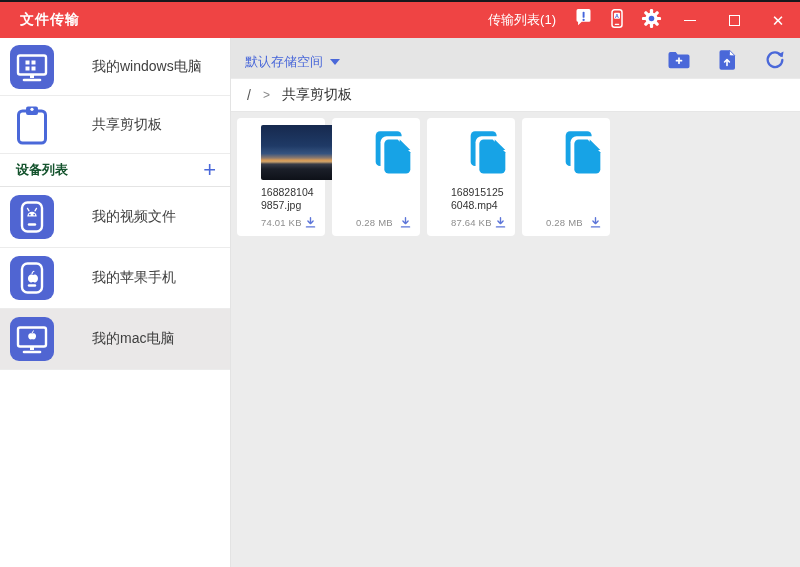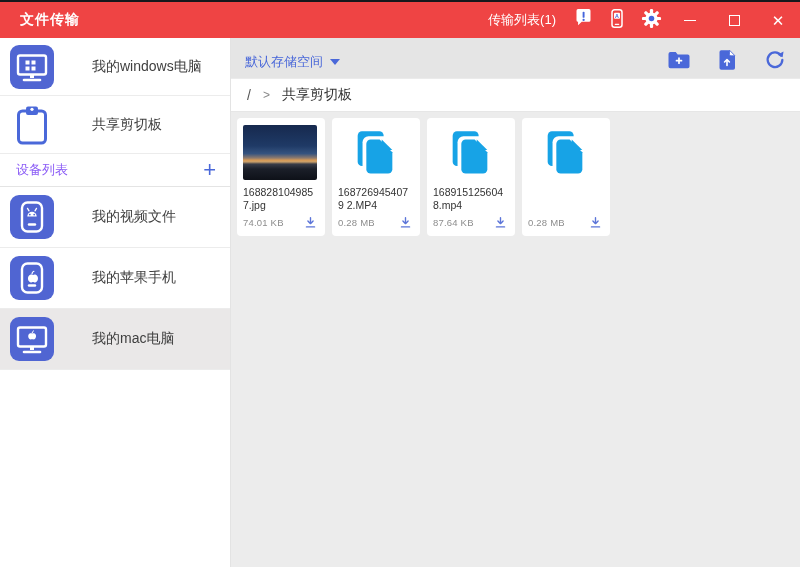--- a/index.html
+++ b/index.html
@@ -25,21 +25,21 @@
   
   .sidebar { width:230px; background:#fff; display:flex; flex-direction:column; }
   .side-item { display:flex; align-items:center; gap:14px; padding:7px 10px; height:58px;
                border-bottom:1px solid #ececec; cursor:pointer; }
   .side-item.device { height:61px; }
   .side-item.selected { background:#eae8e8; }
   .side-label { font-size:14px; color:#404040;margin-left:24px; }
   .sq-icon { width:44px; height:44px; flex:0 0 44px; }
   .devlist-header { display:flex; align-items:center; height:33px; padding:0 14px 0 16px;
                     border-bottom:1px solid #e4e4e4; }
-  .devlist-title { font-size:13px; font-weight:normal; color:#8b5cf6; }
+  .devlist-title { font-size:13px; font-weight:bold; color:#14532d; }
   .add-device { margin-left:auto; color:#4a68d9; font-size:22px; line-height:1; font-weight:400; cursor:pointer; }
 
   
   .main { flex:1; display:flex; flex-direction:column; border-left:1px solid #e3e3e3; min-width:0; }
   .toolbar { height:41px; background:#e5e5e5; display:flex; align-items:center; padding:8px 12px 0 14px;
              border-bottom:1px solid #ebebeb; }
   .storage-select { display:flex; align-items:center; gap:7px; color:#4a68d9; font-size:13px; cursor:pointer; }
   .caret-down { width:0; height:0; border-left:5px solid transparent; border-right:5px solid transparent;
                 border-top:6px solid #4a68d9; display:inline-block; }
   .toolbar-actions { margin-left:auto; display:flex; align-items:center; gap:22px; }
@@ -47,21 +47,21 @@
 
   .breadcrumb { height:33px; background:#fff; display:flex; align-items:center; gap:12px; padding:0 16px;
                 border-bottom:1px solid #e6e6e6; }
   .crumb-root { font-size:14px; color:#555; cursor:pointer; }
   .crumb-sep { font-size:12px; color:#888; }
   .crumb-current { font-size:14px; color:#333; }
 
   .content { flex:1; background:#ececec; padding:6px; display:flex; align-items:flex-start; gap:7px; overflow:hidden; }
 
   
-  .file-card { width:88px; height:118px; background:#fff; border-radius:4px; padding:7px 7px 6px 6px;
+  .file-card { width:88px; height:118px; background:#fff; border-radius:4px; padding:7px 7px 6px 24px;
                display:flex; flex-direction:column; cursor:pointer; }
   .thumb { width:74px; height:55px; border-radius:2px;
            background:linear-gradient(to bottom,#16294e 0%,#1f3a66 38%,#35537f 52%,#8d7a6e 60%,#d89a55 64%,#caa06a 67%,#3a3d48 71%,#1b1f29 80%,#0e1118 100%); }
   .file-icon-wrap { width:74px; height:55px; display:flex; align-items:center; justify-content:center; }
   .file-name { margin-top:6px; font-size:10.5px; line-height:13px; height:27px; color:#333;
                word-break:break-all; overflow:hidden; }
   .file-footer { margin-top:auto; display:flex; align-items:center;justify-content:space-between; }
   .file-size { font-size:9.5px; color:#8d8d8d; letter-spacing:0.2px; }
   .dl-btn { margin-left:auto; width:16px; height:16px; display:flex; align-items:center; justify-content:center; cursor:pointer; }
 </style>
@@ -266,21 +266,20 @@
 
         <div class="file-card">
           <div class="file-icon-wrap">
             <svg width="52" height="52" viewBox="0 0 48 48">
               <rect x="8" y="4" width="24" height="32" rx="4" fill="#17a3e6"></rect>
               <rect x="12.5" y="8.5" width="31" height="37" rx="5.5" fill="#fff"></rect>
               <path d="M20 11.5 h8.3 L40 23.2 V39 a4 4 0 0 1-4 4 H20 a4 4 0 0 1-4-4 V15.5 a4 4 0 0 1 4-4 z" fill="#17a3e6"></path>
               <path d="M30.2 11.5 L40 21.3 H34 a3.8 3.8 0 0 1-3.8-3.8 z" fill="#17a3e6"></path>
             </svg>
           </div>
-          <div class="file-name">1687269454079 2.MP4</div>
           <div class="file-footer">
             <span class="file-size">0.28 MB</span>
             <span class="dl-btn">
               <svg width="13" height="13" viewBox="0 0 16 16">
                 <path d="M8 2 v7 M4.8 6.2 L8 9.4 L11.2 6.2" stroke="#5b74d8" stroke-width="1.7" fill="none" stroke-linecap="round" stroke-linejoin="round"></path>
                 <path d="M3 13.4 h10" stroke="#5b74d8" stroke-width="1.7" stroke-linecap="round"></path>
               </svg>
             </span>
           </div>
         </div>

